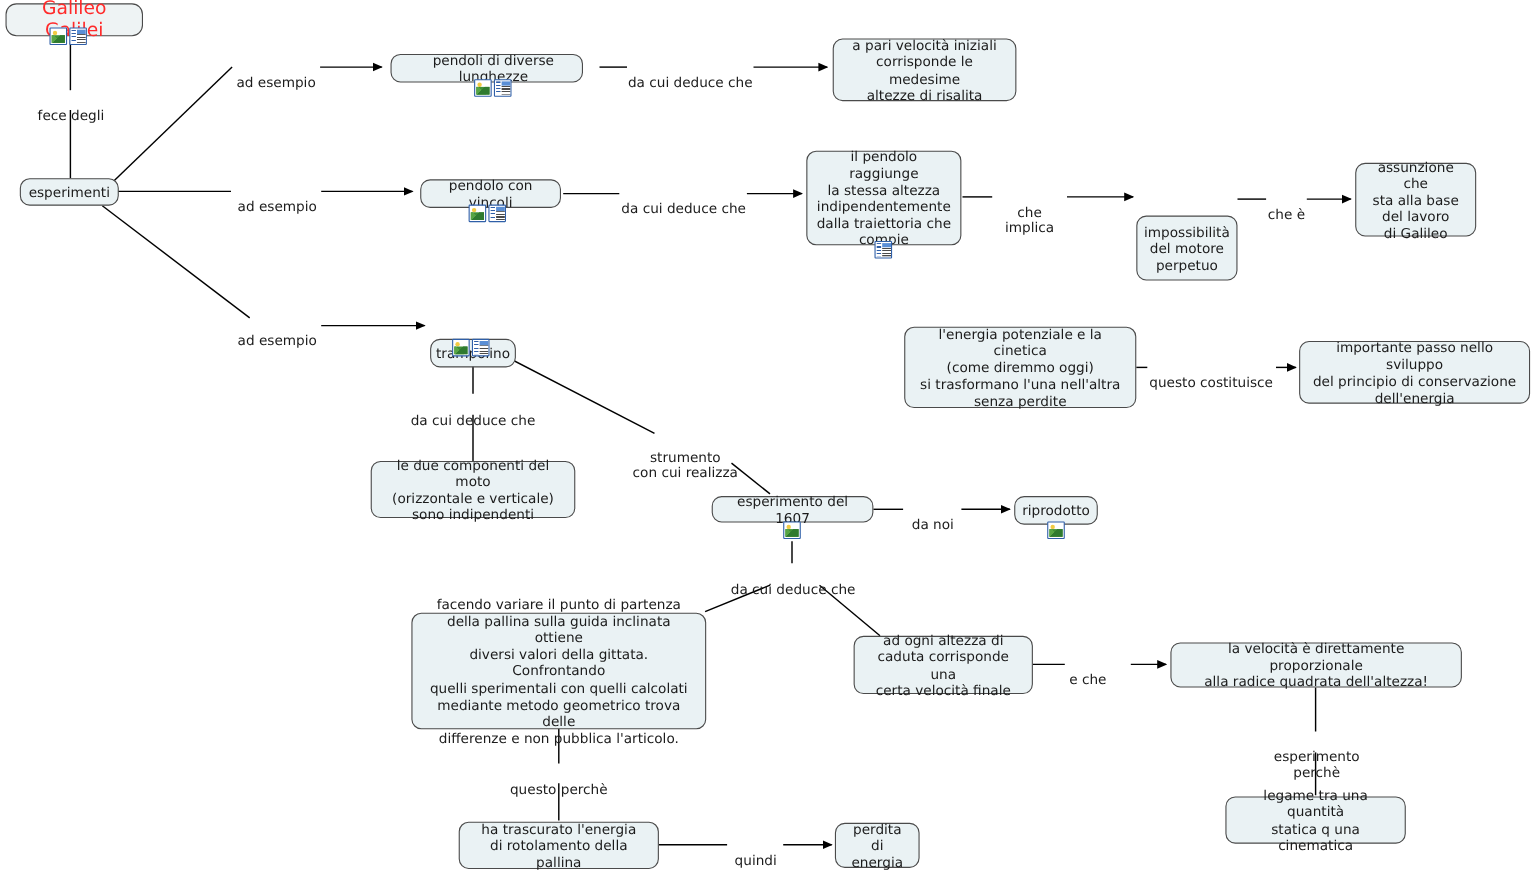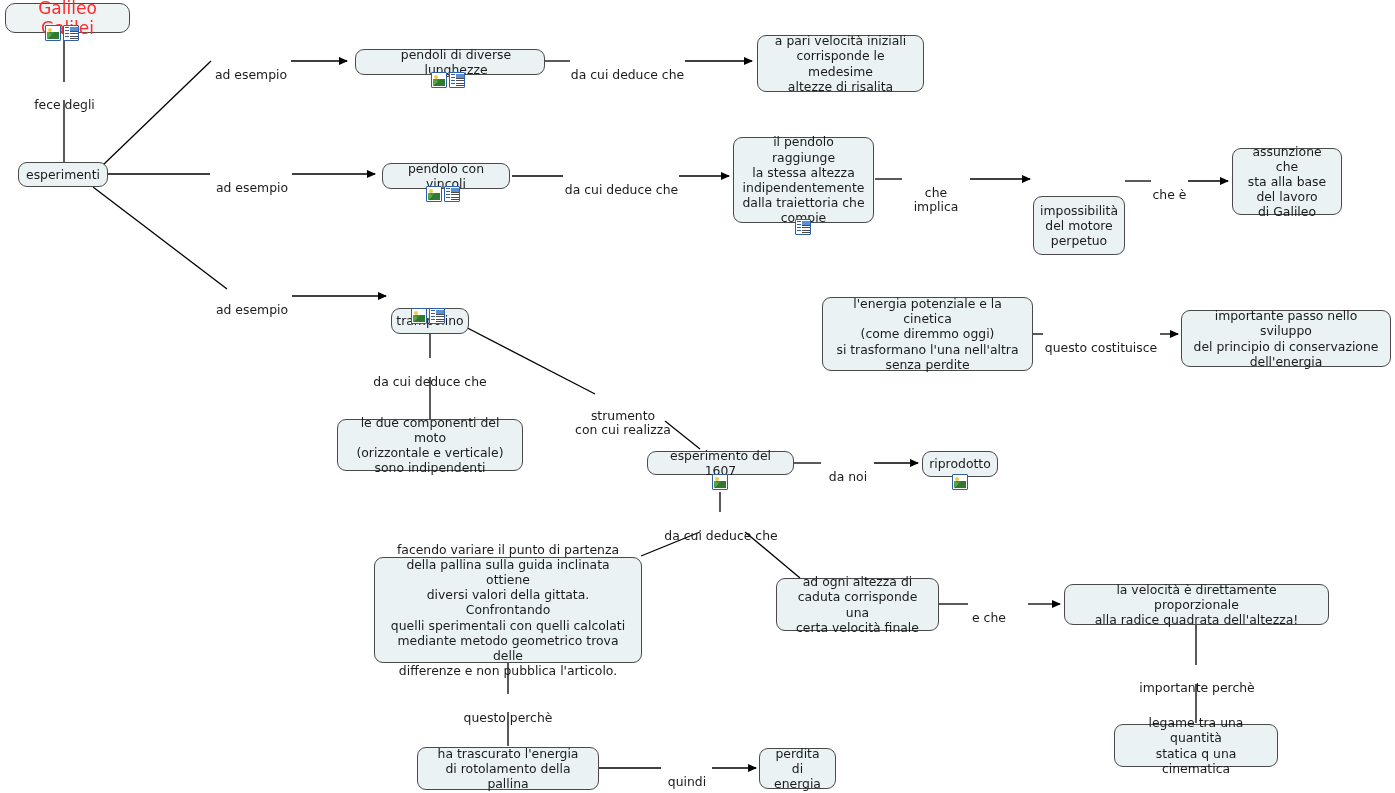--- a/index.html
+++ b/index.html
@@ -207,21 +207,21 @@
         <i class="bar"></i>
         <i class="pic"></i>
         <i class="lines"></i>
       </span>
   </div>
 
   <div class="node" style="left:18px; top:162px; width:90px; height:25px;">
     <span>esperimenti</span>
   </div>
 
-  <div class="node" style="left:355px; top:49px; width:190px; height:26px;padding-left:20px;">
+  <div class="node" style="left:355px; top:49px; width:175px; height:26px;padding-left:20px;">
     <span>pendoli di diverse lunghezze</span>
   </div>
   <div class="icons" style="left:431px; top:72px;">
     <span class="icn photo"></span>
     <span class="icn doc">
         <i class="bar"></i>
         <i class="pic"></i>
         <i class="lines"></i>
       </span>
   </div>
@@ -411,16 +411,16 @@
 
   <div class="linklabel" style="left:462px; top:696px; width:92px;">
     <span>questo perchè</span>
   </div>
 
   <div class="linklabel" style="left:663px; top:760px; width:48px;">
     <span>quindi</span>
   </div>
 
   <div class="linklabel" style="left:1139px; top:666px; width:116px;">
-    <span>importante perchè</span>
+    <span>esperimento perchè</span>
   </div>
 
 </div>
 
 </body></html>

